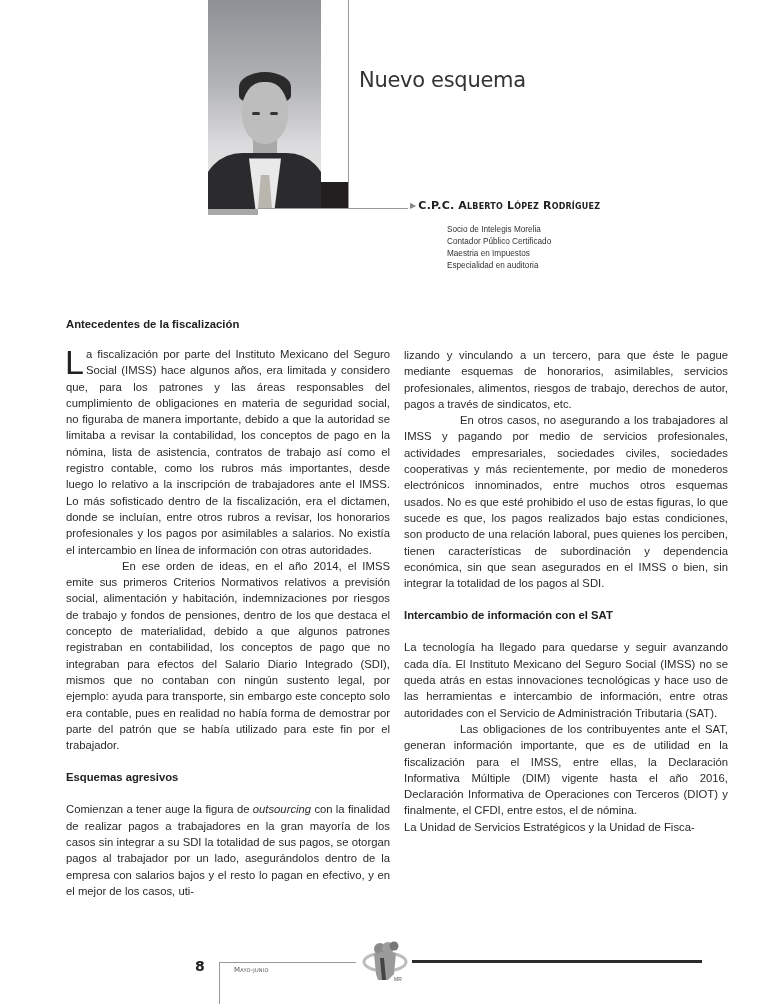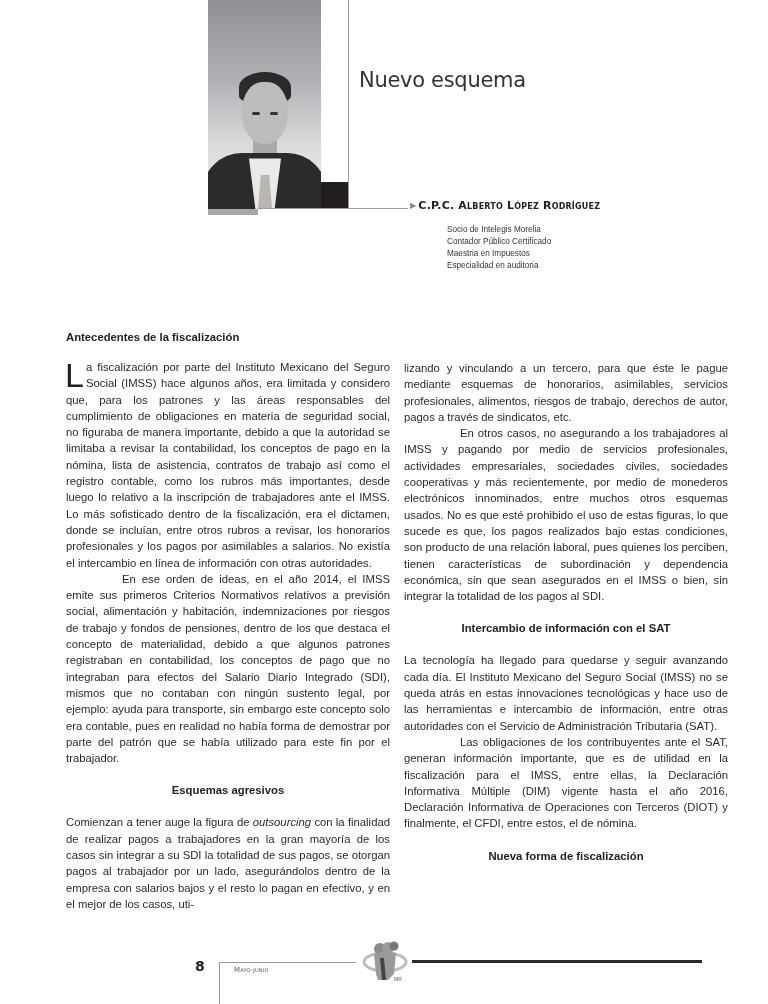--- a/index.html
+++ b/index.html
@@ -53,28 +53,28 @@
     }
     .author .arrow { font-size: 8px; color: #888; margin-right: 2px; }
     .author .sc { font-variant: small-caps; }
     .credentials {
       position: absolute; left: 447px; top: 224px; font-size: 8.2px; line-height: 12px; color: #333;
       font-family: "Liberation Sans", sans-serif;
     }
     .credentials div { white-space: nowrap; }
 
     
-    .col { position: absolute; top: 316px; width: 324px; font-family: "Liberation Sans", sans-serif; font-size: 11.3px; line-height: 16.3px; color: #2a2a2a; margin-top: 13px; }
+    .col { position: absolute; top: 316px; width: 324px; font-family: "Liberation Sans", sans-serif; font-size: 11.3px; line-height: 16.3px; color: #2a2a2a; }
     .col.left { left: 66px; }
     .col.right { left: 404px; top: 347px; }
     .col p { margin: 0; text-align: justify; hyphens: manual; }
     .col p.indent { text-indent: 56px; }
     .col h2 { margin: 0; font-size: 11.3px; font-weight: bold; line-height: 16px; color: #222; }
     .col h2.first { margin-bottom: 14px; }
-    .col h2.sec { margin-top: 16px; margin-bottom: 16px; text-align: center; }
+    .col h2.sec { margin-top: 16px; margin-bottom: 16px; }
     .dropcap { float: left; font-size: 34px; line-height: 28px; margin: 2px 2px 0 -1px; font-weight: normal; color: #222; }
     em { }
 
     
     .page-num { position: absolute; left: 195px; top: 958px; font-size: 14px; font-weight: bold; color: #222; }
     .footer-vline { position: absolute; left: 219px; top: 962px; width: 1px; height: 42px; background: #999; }
     .footer-hline-left { position: absolute; left: 219px; top: 962px; width: 137px; height: 1px; background: #999; }
     .issue { position: absolute; left: 234px; top: 966px; font-size: 7px; color: #555; font-variant: small-caps; letter-spacing: 0.2px; }
     .logo { position: absolute; left: 360px; top: 940px; width: 50px; height: 45px; }
     .footer-hline-right { position: absolute; left: 412px; top: 960px; width: 290px; height: 3px; background: #2b2b2b; }
@@ -119,21 +119,21 @@
   <h2 class="sec">Esquemas agresivos</h2>
   <p><span>Comienzan a tener auge la figura de </span><em>outsourcing</em><span> con la finalidad de realizar pagos a trabajadores en la gran mayoría de los casos sin integrar a su SDI la totalidad de sus pagos, se otorgan pagos al trabajador por un lado, asegurándolos dentro de la empresa con salarios bajos y el resto lo pagan en efectivo, y en el mejor de los casos, uti-</span></p>
 </div>
 
 <div class="col right">
   <p>lizando y vinculando a un tercero, para que éste le pague mediante esquemas de honorarios, asimilables, servicios profesionales, alimentos, riesgos de trabajo, derechos de autor, pagos a través de sindicatos, etc.</p>
   <p class="indent">En otros casos, no asegurando a los trabajadores al IMSS y pagando por medio de servicios profesionales, actividades empresariales, sociedades civiles, sociedades cooperativas y más recientemente, por medio de monederos electrónicos innominados, entre muchos otros esquemas usados. No es que esté prohibido el uso de estas figuras, lo que sucede es que, los pagos realizados bajo estas condiciones, son producto de una relación laboral, pues quienes los perciben, tienen características de subordinación y dependencia económica, sin que sean asegurados en el IMSS o bien, sin integrar la totalidad de los pagos al SDI.</p>
   <h2 class="sec">Intercambio de información con el SAT</h2>
   <p>La tecnología ha llegado para quedarse y seguir avanzando cada día. El Instituto Mexicano del Seguro Social (IMSS) no se queda atrás en estas innovaciones tecnológicas y hace uso de las herramientas e intercambio de información, entre otras autoridades con el Servicio de Administración Tributaria (SAT).</p>
   <p class="indent">Las obligaciones de los contribuyentes ante el SAT, generan información importante, que es de utilidad en la fiscalización para el IMSS, entre ellas, la Declaración Informativa Múltiple (DIM) vigente hasta el año 2016, Declaración Informativa de Operaciones con Terceros (DIOT) y finalmente, el CFDI, entre estos, el de nómina.</p>
-  <h2 class="sec">Nueva forma de fiscalización</h2>
+  <p>La Unidad de Servicios Estratégicos y la Unidad de Fisca-</p>
 </div>
 
 <div class="page-num">8</div>
 <div class="footer-vline"></div>
 <div class="footer-hline-left"></div>
 <div class="issue">Mayo-junio</div>
 <svg class="logo" viewBox="0 0 50 45">
   <ellipse cx="25" cy="22" rx="21" ry="9" fill="none" stroke="#bdbdbd" stroke-width="3"></ellipse>
   <circle cx="20" cy="9" r="6" fill="#8a8a8a"></circle>
   <circle cx="28" cy="8" r="6" fill="#9c9c9c"></circle>

